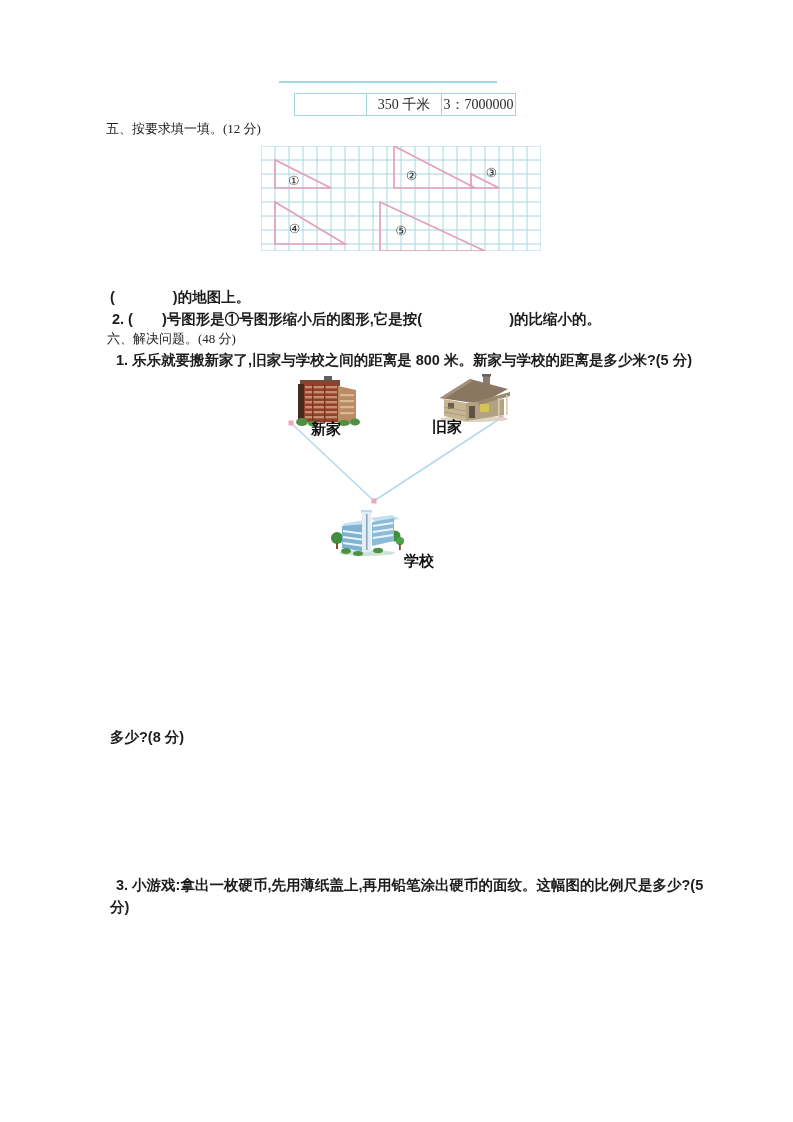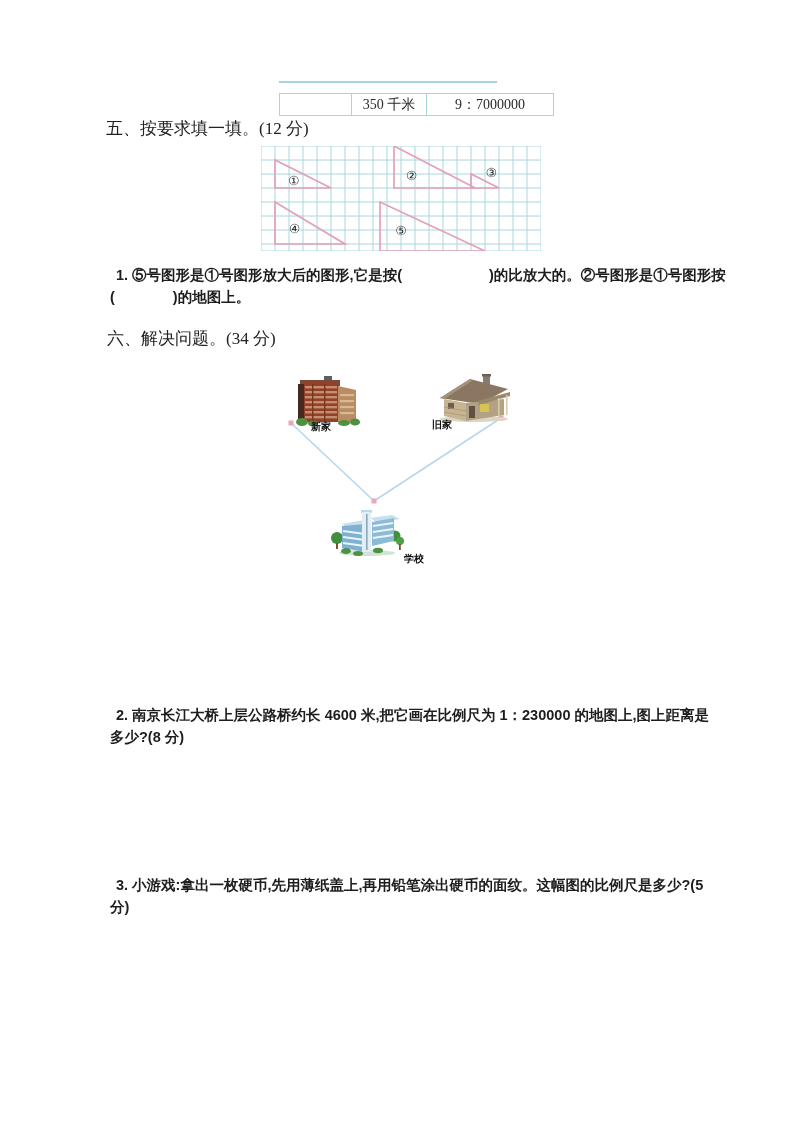--- a/index.html
+++ b/index.html
@@ -1,47 +1,47 @@
 <!DOCTYPE html>
 <html style="--table-border: #a6d4df; --grid-line: #a8d6de; --triangle: #e4a0ba; --figure-label: #222222; --connector-line: #b4d8ee; --connector-dot: #eca6bc;"><head>
 <meta charset="utf-8">
 <style>
   html,body{margin:0;padding:0;background:#ffffff;}
   .page{position:relative;width:793px;height:1122px;background:#fff;overflow:hidden;
         font-family:"Liberation Sans",sans-serif;color:#1d1d1d;}
   
   .partial-line{position:absolute;left:279px;top:81px;width:218px;height:2px;
         background:var(--table-border,#a6d4df);}
-  .scale-table{position:absolute;left:279px;top:93px;width:275px;height:23px;
+  .scale-table{position:absolute;left:294px;top:93px;width:222px;height:23px;
         display:flex;border:1.5px solid var(--table-border,#a6d4df);box-sizing:border-box;}
   .scale-table .cell{display:flex;align-items:center;justify-content:center;
         font-family:"Liberation Serif",serif;font-size:14px;color:#2a2a2a;
         border-right:1.5px solid var(--table-border,#a6d4df);box-sizing:border-box;white-space:pre;}
   .scale-table .cell:last-child{border-right:none;}
   .c1{width:72px;} .c2{width:75px;} .c3{flex:1;}
   
-  .heading{position:absolute;font-family:"Liberation Serif",serif;font-size:17px;
+  .heading{position:absolute;font-family:"Liberation Serif",serif;font-size:13px;
         font-weight:400;color:#222;white-space:pre;line-height:18px;}
   .qline{position:absolute;font-family:"Liberation Sans",sans-serif;font-size:14.5px;
         font-weight:600;color:#1d1d1d;white-space:pre;line-height:18px;}
   
   .fig{position:absolute;}
   .diagram-label{position:absolute;font-family:"Liberation Serif",serif;font-weight:700;
-        font-size:10px;color:#111;white-space:pre;}
+        font-size:15px;color:#111;white-space:pre;}
 </style>
 </head>
 <body>
 
 <div class="page">
 
   <div class="partial-line"></div>
   <div class="scale-table">
     <div class="cell c1"></div>
     <div class="cell c2">350 千米</div>
-    <div class="cell c3">9：7000000</div>
+    <div class="cell c3">3：7000000</div>
   </div>
 
   <div class="heading" style="left:106px;top:120px">五、按要求填一填。(12 分)</div>
 
   <svg class="fig" style="left:261px;top:146px" viewBox="0 0 280 105" width="280" height="105">
       <line x1="0" y1="0" x2="0" y2="105" stroke="#a8d6de" stroke-width="1"></line>
       <line x1="14" y1="0" x2="14" y2="105" stroke="#a8d6de" stroke-width="1"></line>
       <line x1="28" y1="0" x2="28" y2="105" stroke="#a8d6de" stroke-width="1"></line>
       <line x1="42" y1="0" x2="42" y2="105" stroke="#a8d6de" stroke-width="1"></line>
       <line x1="56" y1="0" x2="56" y2="105" stroke="#a8d6de" stroke-width="1"></line>
@@ -75,24 +75,25 @@
       <polygon points="133,0 133,42 214.20000000000002,42" fill="none" stroke="#e4a0ba" stroke-width="1.7"></polygon>
       <text x="150.5" y="33.6" text-anchor="middle" font-size="12.5" font-family="&quot;Liberation Sans&quot;, sans-serif" fill="#222222">②</text>
       <polygon points="210,28 210,42 238,42" fill="none" stroke="#e4a0ba" stroke-width="1.7"></polygon>
       <text x="230.29999999999998" y="30.800000000000004" text-anchor="middle" font-size="12.5" font-family="&quot;Liberation Sans&quot;, sans-serif" fill="#222222">③</text>
       <polygon points="14,56 14,98 84,98" fill="none" stroke="#e4a0ba" stroke-width="1.7"></polygon>
       <text x="33.6" y="86.8" text-anchor="middle" font-size="12.5" font-family="&quot;Liberation Sans&quot;, sans-serif" fill="#222222">④</text>
       <polygon points="119,56 119,105 224,105" fill="none" stroke="#e4a0ba" stroke-width="1.7"></polygon>
       <text x="140" y="88.89999999999999" text-anchor="middle" font-size="12.5" font-family="&quot;Liberation Sans&quot;, sans-serif" fill="#222222">⑤</text>
     </svg>
 
-  <div class="qline" style="left:116px;top:266px">1. ⑤号图形是①号图形放大后的图形,它是按(　　　　　　)的比放大的。②号图形是①号图形按</div>
   <div class="qline" style="left:110px;top:288px">(　　　　)的地图上。</div>
+  <div class="qline" style="left:112px;top:310px">2. (　　)号图形是①号图形缩小后的图形,它是按(　　　　　　)的比缩小的。</div>
 
-  <div class="heading" style="left:107px;top:330px">六、解决问题。(34 分)</div>
+  <div class="heading" style="left:107px;top:330px">六、解决问题。(48 分)</div>
+  <div class="qline" style="left:116px;top:351px">1. 乐乐就要搬新家了,旧家与学校之间的距离是 800 米。新家与学校的距离是多少米?(5 分)</div>
 
   <svg class="fig" style="left:285px;top:412px" width="222" height="95" viewBox="0 0 222 95">
     <line x1="6" y1="11" x2="89" y2="89" stroke="var(--connector-line,#b4d8ee)" stroke-width="1.6"></line>
     <line x1="216" y1="6" x2="89" y2="89" stroke="var(--connector-line,#b4d8ee)" stroke-width="1.6"></line>
     <rect x="3.5" y="8.5" width="5" height="5" fill="var(--connector-dot,#eca6bc)"></rect>
     <rect x="213.5" y="3.5" width="5" height="5" fill="var(--connector-dot,#eca6bc)"></rect>
     <rect x="86.5" y="86.5" width="5" height="5" fill="var(--connector-dot,#eca6bc)"></rect>
   </svg>
 
   <svg class="fig" style="left:294px;top:376px" width="68" height="50" viewBox="0 0 68 50">
@@ -178,18 +179,17 @@
           <ellipse cx="28" cy="51.5" rx="5" ry="2.5"></ellipse>
         <ellipse cx="48" cy="48.5" rx="5" ry="2.8"></ellipse>
       </g>
     </g>
   </svg>
 
   <div class="diagram-label" style="left:311px;top:420px">新家</div>
   <div class="diagram-label" style="left:432px;top:418px">旧家</div>
   <div class="diagram-label" style="left:404px;top:552px">学校</div>
 
-  <div class="qline" style="left:116px;top:706px">2. 南京长江大桥上层公路桥约长 4600 米,把它画在比例尺为 1：230000 的地图上,图上距离是</div>
   <div class="qline" style="left:110px;top:728px">多少?(8 分)</div>
   <div class="qline" style="left:116px;top:876px">3. 小游戏:拿出一枚硬币,先用薄纸盖上,再用铅笔涂出硬币的面纹。这幅图的比例尺是多少?(5</div>
   <div class="qline" style="left:110px;top:898px">分)</div>
 
 </div>
 
 </body></html>

